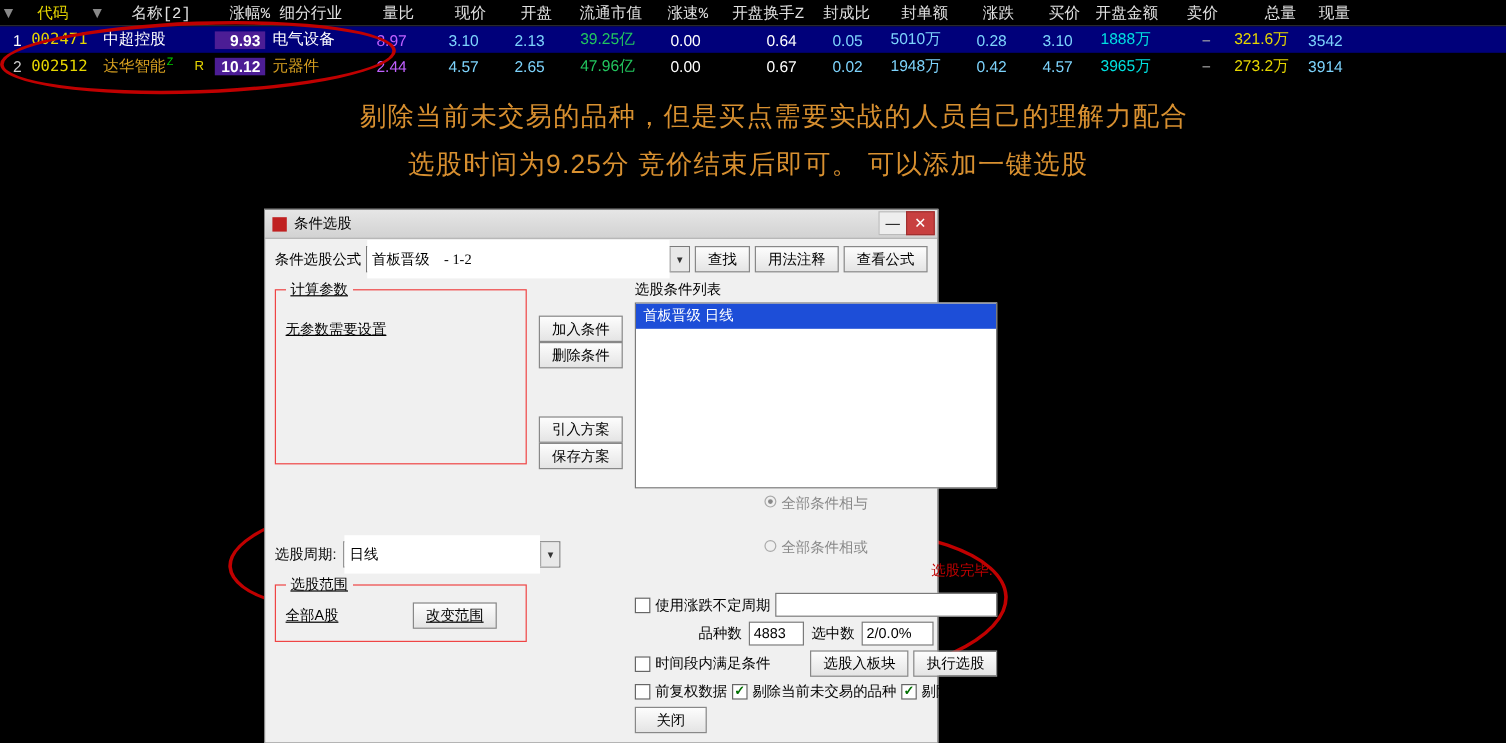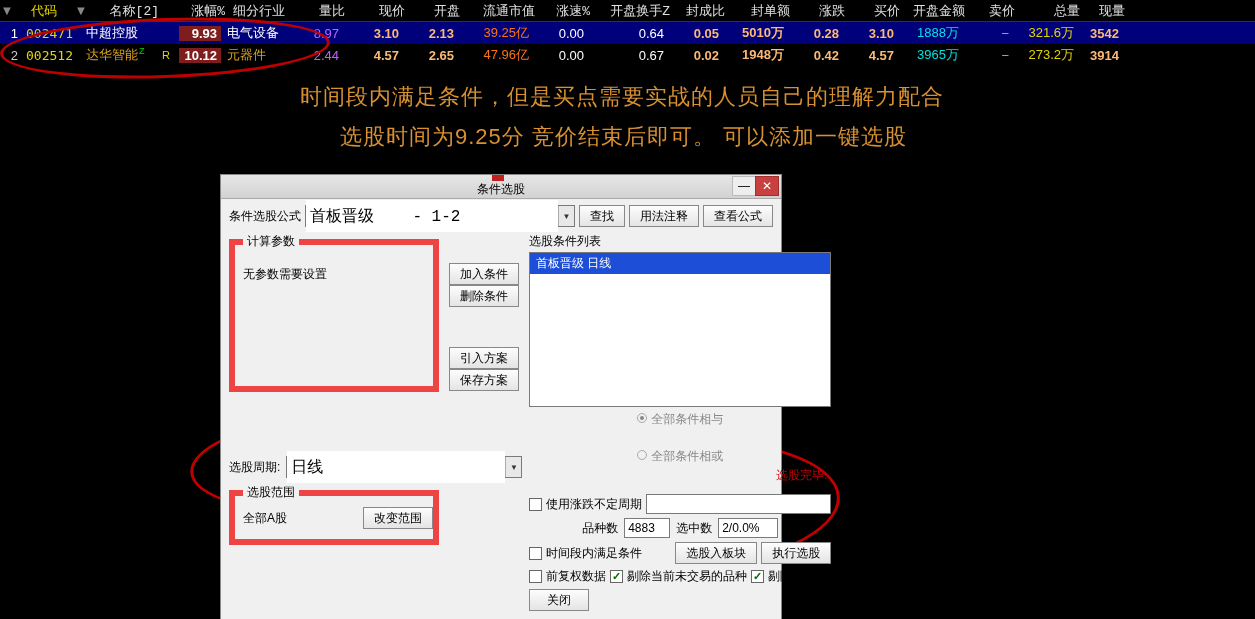--- a/index.html
+++ b/index.html
@@ -50,31 +50,31 @@
   .c-seal  { width: 55px; }
   .c-samt  { width: 65px; }
   .c-zd    { width: 55px; }
   .c-buy   { width: 55px; }
   .c-oamt  { width: 65px; }
   .c-sell  { width: 50px; }
   .c-vol   { width: 65px; }
   .c-last  { width: 45px; }
 
   .yellow { color: #e6d600; }
-  .red    { color: #fdba74; font-weight: bold; }
+  .red    { color: #7dd3fc; }
   .cyan   { color: #00e0e0; }
   .white  { color: #fff; }
   .green  { color: #00d000; }
   .purple { color: #c060ff; }
-  .ltblue { color: #f97316; }
+  .ltblue { color: #22c55e; }
   .gray   { color: #aaa; }
 
   .pct-badge {
     display: inline-block;
-    background: #7f1d1d;
+    background: #4c1d95;
     color: #fff;
     font-weight: bold;
     padding: 0 4px;
     min-width: 42px;
     text-align: right;
   }
 
   .name-txt { color: #d8a020; }
   .name-txt-sel { color: #fff; }
 
@@ -108,21 +108,20 @@
   }
   .dlg-title {
     height: 24px;
     background: linear-gradient(#e6e6e6, #d2d2d2);
     display: flex;
     align-items: center;
     padding: 0 6px;
     font-size: 12px;
     border-bottom: 1px solid #aaa;
     position: relative;
-    flex-direction: column;
   }
   .dlg-title .icon {
     width: 12px; height: 12px; background: #c02020; margin-right: 6px;
   }
   .dlg-title .winbtns { position: absolute; right: 2px; top: 1px; display: flex; }
   .dlg-title .winbtn {
     width: 24px; height: 20px;
     display: flex; align-items: center; justify-content: center;
     font-family: Arial; font-size: 12px;
     border: 1px solid #bbb; background: #eee; margin-left: -1px;
@@ -130,22 +129,22 @@
   .dlg-title .closebtn { background: #c84040; color: #fff; border-color:#a03030;}
   .dlg-body { padding: 6px 8px 10px 8px; }
 
   .row-formula { display: flex; align-items: center; gap: 4px; margin-bottom: 6px; }
   .row-formula label { white-space: nowrap; }
   .combo {
     display: flex; align-items: center;
     background: #fff; border: 1px solid #7a7a7a; height: 22px;
   }
   .combo input {
-    flex: 1; border: none; outline: none; font-size: 16px; padding: 16px 4px; height: 100%;
-    font-family: Liberation Mono, monospace;
+    flex: 1; border: none; outline: none; font-size: 12px; padding: 16px 4px; height: 100%;
+    font-family: Liberation Serif, serif;
   }
   .combo .dd {
     width: 16px; height: 100%; background: #e8e8e8; border-left: 1px solid #aaa;
     display: flex; align-items: center; justify-content: center; font-size: 8px; color: #333;
   }
   .btn {
     height: 22px;
     padding: 0 10px;
     background: linear-gradient(#fdfdfd,#e4e4e4);
     border: 1px solid #888;
@@ -153,23 +152,24 @@
     font-family: inherit;
     cursor: pointer;
   }
 
   .dlg-cols { display: flex; gap: 10px; }
   .col-left { width: 210px; }
   .col-mid  { width: 72px; display:flex; flex-direction:column; gap:0; align-items:center; padding-top:30px;}
   .col-right { flex: 1; }
 
   fieldset {
-    border: 6px solid #ef4444;
-    padding: 6px 0 10px 8px;
+    border: 1px solid #ef4444;
+    padding: 6px 24px 10px 8px;
     margin-bottom: 8px;
+    text-decoration: underline;
   }
   fieldset legend { padding: 0 4px; font-size: 12px; }
   .listbox {
     background: #fff; border: 1px solid #7a7a7a; height: 155px; overflow: hidden;
   }
   .listbox .item-sel {
     background: #1d4ed8; color: #fff; padding: 2px 6px;
   }
   .radio-row { color:#888; display:flex; gap:20px; padding:4px 2px 0 2px; align-items:center;flex-direction:column;}
   .radio-dot { width:10px;height:10px;border:1px solid #aaa;border-radius:50%; display:inline-block; margin-right:4px; position:relative;}
@@ -264,21 +264,21 @@
   <span class="cell c-seal red">0.02</span>
   <span class="cell c-samt red">1948万</span>
   <span class="cell c-zd red">0.42</span>
   <span class="cell c-buy red">4.57</span>
   <span class="cell c-oamt cyan">3965万</span>
   <span class="cell c-sell gray">−</span>
   <span class="cell c-vol yellow">273.2万</span>
   <span class="cell c-last red">3914</span>
 </div>
 
-<div class="annot" style="left:300px; top:82px;">时间段内满足条件，但是买点需要实战的人员自己的理解力配合</div>
+<div class="annot" style="left:300px; top:82px;">剔除当前未交易的品种，但是买点需要实战的人员自己的理解力配合</div>
 <div class="annot" style="left:340px; top:122px;">选股时间为9.25分 竞价结束后即可。 可以添加一键选股</div>
 
 <div class="ellipse" style="left:0px; top:18px; width:330px; height:60px; transform:rotate(-2deg);"></div>
 <div class="ellipse" style="left:190px; top:418px; width:250px; height:92px; transform:rotate(-4deg);"></div>
 <div class="ellipse" style="left:520px; top:440px; width:320px; height:130px; transform:rotate(-3deg);"></div>
 
 <div class="dialog">
   <div class="dlg-title">
     <span class="icon"></span>
     <span>条件选股</span>

